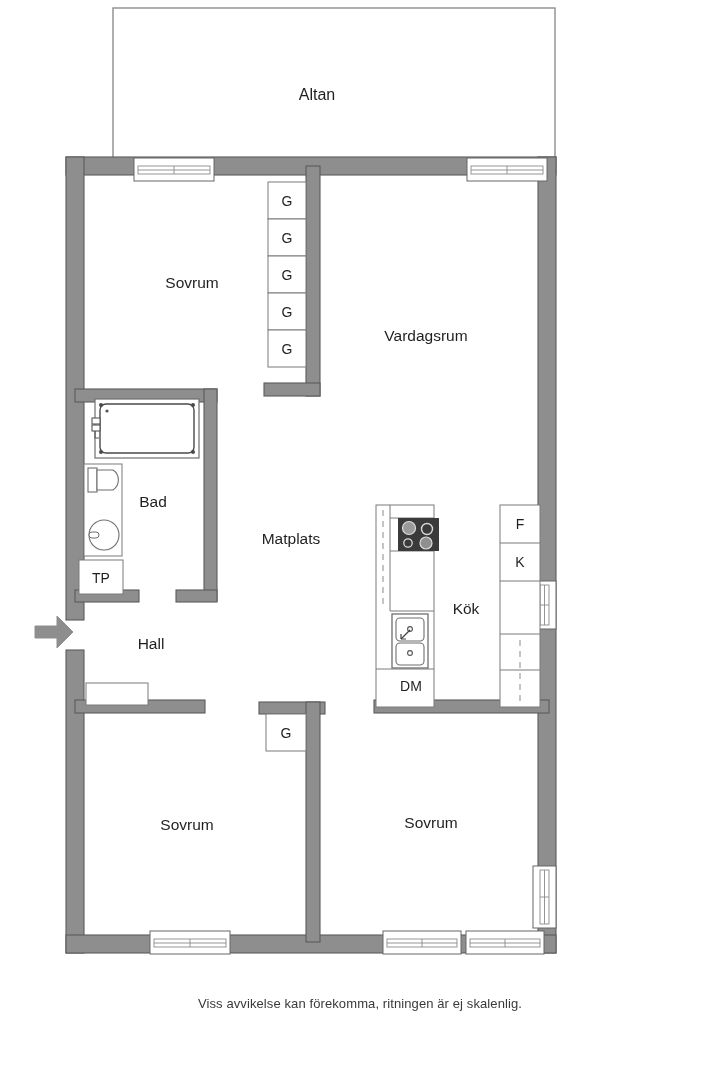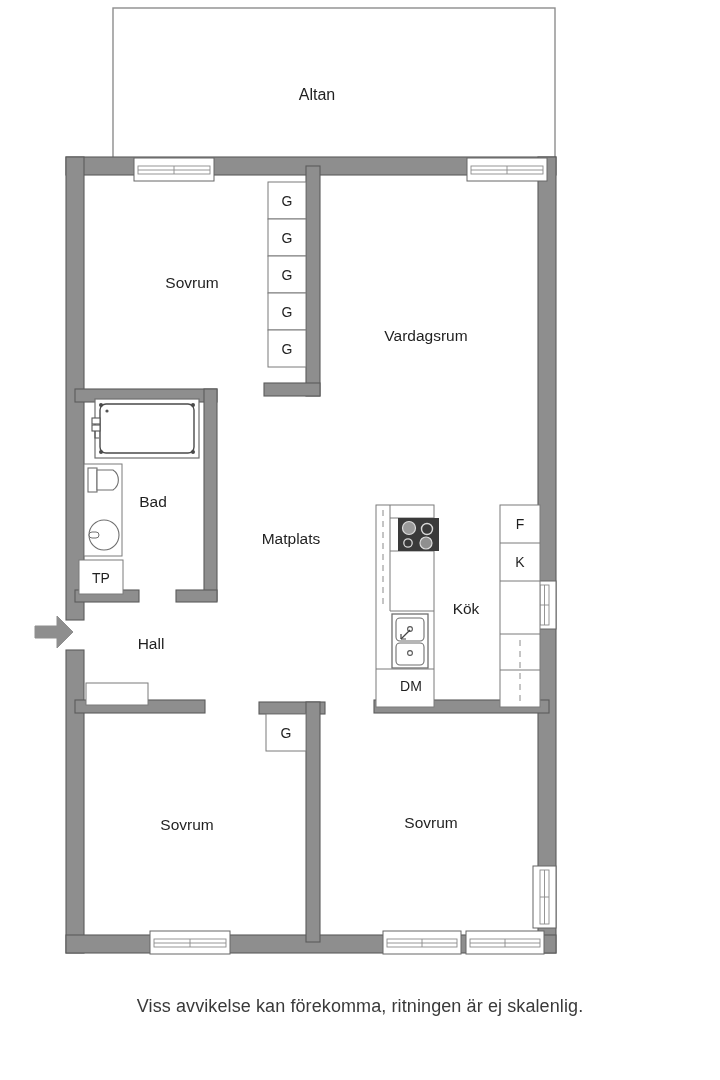--- a/index.html
+++ b/index.html
@@ -21,21 +21,21 @@
     top: 0;
     width: 720px;
     height: 1080px;
   }
   .caption {
     position: absolute;
     left: 0;
     top: 996px;
     width: 720px;
     text-align: center;
-    font-size: 18px;
+    font-size: 13px;
     color: #3a3a3a;
     font-family: "Liberation Sans", sans-serif;
     letter-spacing: 0.1px;
   }
   svg text {
     font-family: "Liberation Sans", sans-serif;
     fill: #1f1f1f;
   }
   .room-label { font-size: 15.5px; text-anchor: middle; }
   .small-label { font-size: 14px; text-anchor: middle; }

